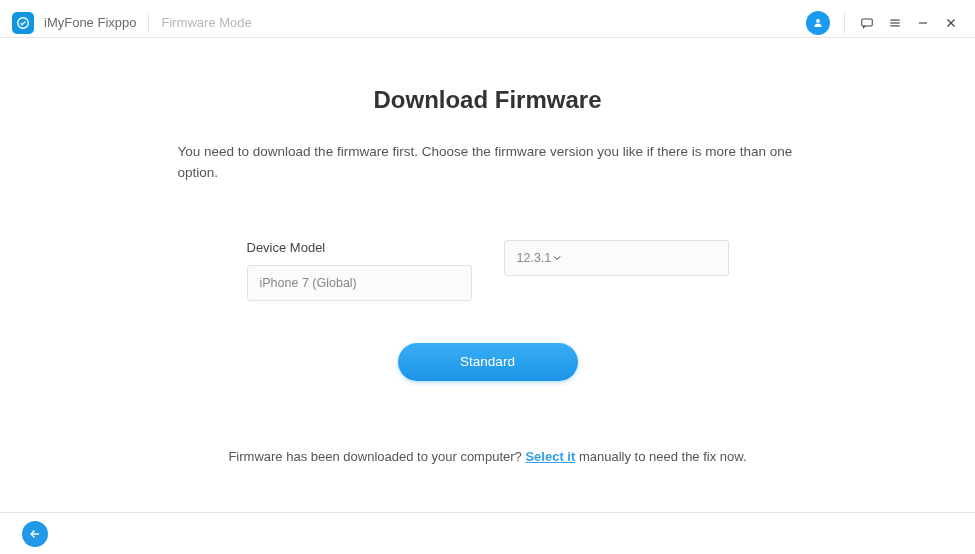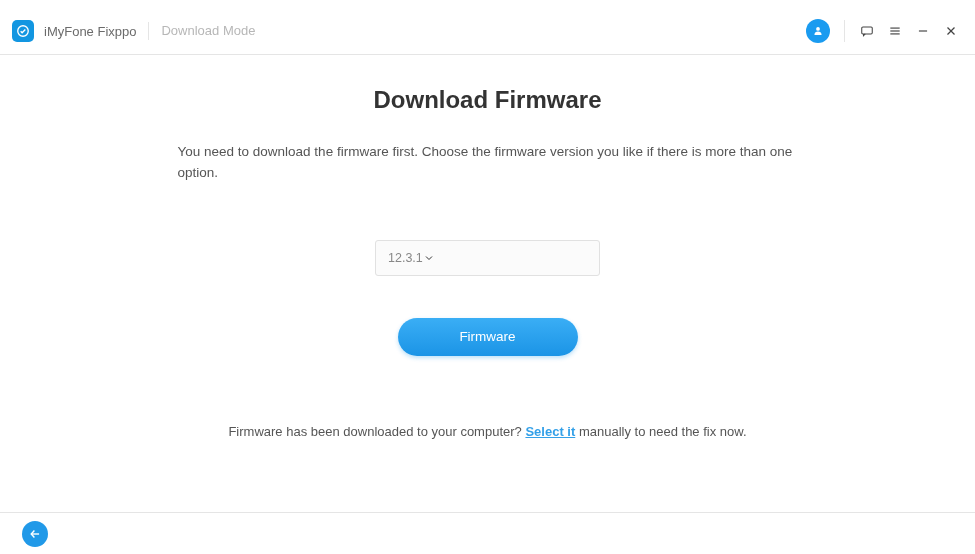--- a/index.html
+++ b/index.html
@@ -9,21 +9,21 @@
       font-family: "Segoe UI", Arial, sans-serif;
     }
     body {
       width: 975px;
       height: 554px;
       background: #fff;
       position: relative;
       overflow: hidden;
     }
     .titlebar {
-      height: 55px;
+      height: 38px;
       border-bottom: 1px solid #e5e5e5;
       display: flex;
       align-items: center;
       padding: 8px 10px 0 12px;
     }
     .app-logo {
       width: 22px;
       height: 22px;
       border-radius: 5px;
       background: #1296e1;
@@ -179,21 +179,21 @@
 <body>
 
 <div class="titlebar">
   <div class="app-logo">
     <svg viewBox="0 0 24 24" fill="none" stroke="currentColor" stroke-width="2.3">
         <circle cx="12" cy="12" r="9"></circle>
         <path d="M8 12.5l2.5 2.5L16 9.5"></path>
       </svg>
   </div>
   <span class="app-name">iMyFone Fixppo</span>
-  <span class="mode-label">Download Mode</span>
+  <span class="mode-label">Firmware Mode</span>
   <div class="titlebar-spacer"></div>
   <div class="user-icon">
     <svg viewBox="0 0 24 24" fill="currentColor">
         <circle cx="12" cy="8.5" r="3.2"></circle>
         <path d="M12 13c-3.5 0-6 2.2-6 4.5V19h12v-1.5c0-2.3-2.5-4.5-6-4.5z"></path>
       </svg>
   </div>
   <div class="titlebar-divider"></div>
   <div class="win-btn">
     <svg viewBox="0 0 24 24" fill="none" stroke="currentColor" stroke-width="1.8">
@@ -219,31 +219,35 @@
         <line x1="18" y1="6" x2="6" y2="18"></line>
       </svg>
   </div>
 </div>
 
 <div class="content">
   <h1 class="page-title">Download Firmware</h1>
   <p class="instructions">You need to download the firmware first. Choose the firmware version you like if there is more than one option.</p>
 
   <div class="fields">
+    <div class="field">
+      <span class="field-label">Device Model</span>
+      <input class="field-input" type="text" readonly="" value="iPhone 7 (Global)" style="">
+    </div>
     <div class="field">
       <div class="field-select">
         <span>12.3.1</span>
         <svg viewBox="0 0 24 24" fill="none" stroke="currentColor" stroke-width="2">
             <polyline points="6 9 12 15 18 9"></polyline>
           </svg>
       </div>
     </div>
   </div>
 
-  <button class="dl-btn">Firmware</button>
+  <button class="dl-btn">Standard</button>
 
   <p class="hint">
     <span>Firmware has been downloaded to your computer? </span><a href="#">Select it</a><span> manually to need the fix now.</span>
   </p>
 </div>
 
 <div class="footer">
   <div class="back-btn">
     <svg viewBox="0 0 24 24" fill="none" stroke="currentColor" stroke-width="2.4">
         <line x1="19" y1="12" x2="6" y2="12"></line>

